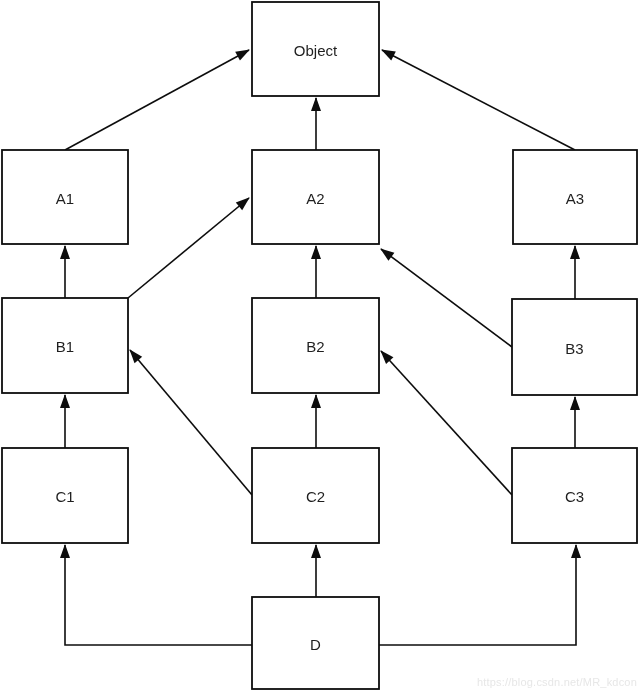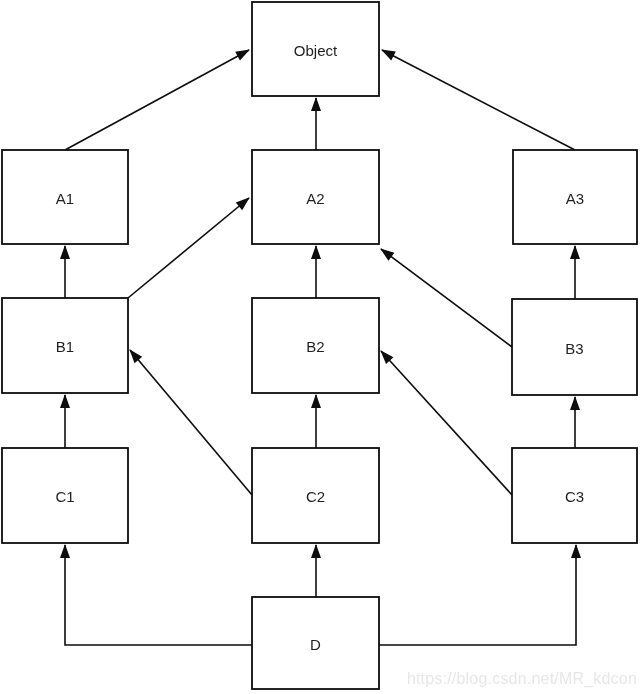--- a/index.html
+++ b/index.html
@@ -22,21 +22,21 @@
   }
   #diagram-svg text {
     font-family: "Liberation Sans", sans-serif;
     font-size: 15px;
     fill: #1f1f1f;
   }
   .watermark {
     position: absolute;
     right: 3px;
     bottom: 6px;
-    font-size: 16px;
+    font-size: 11px;
     color: #e7e7e7;
     letter-spacing: 0.2px;
     user-select: none;
   }
 </style>
 </head>
 <body>
 
 <svg id="diagram-svg" width="640" height="694" viewBox="0 0 640 694">
   <defs>

